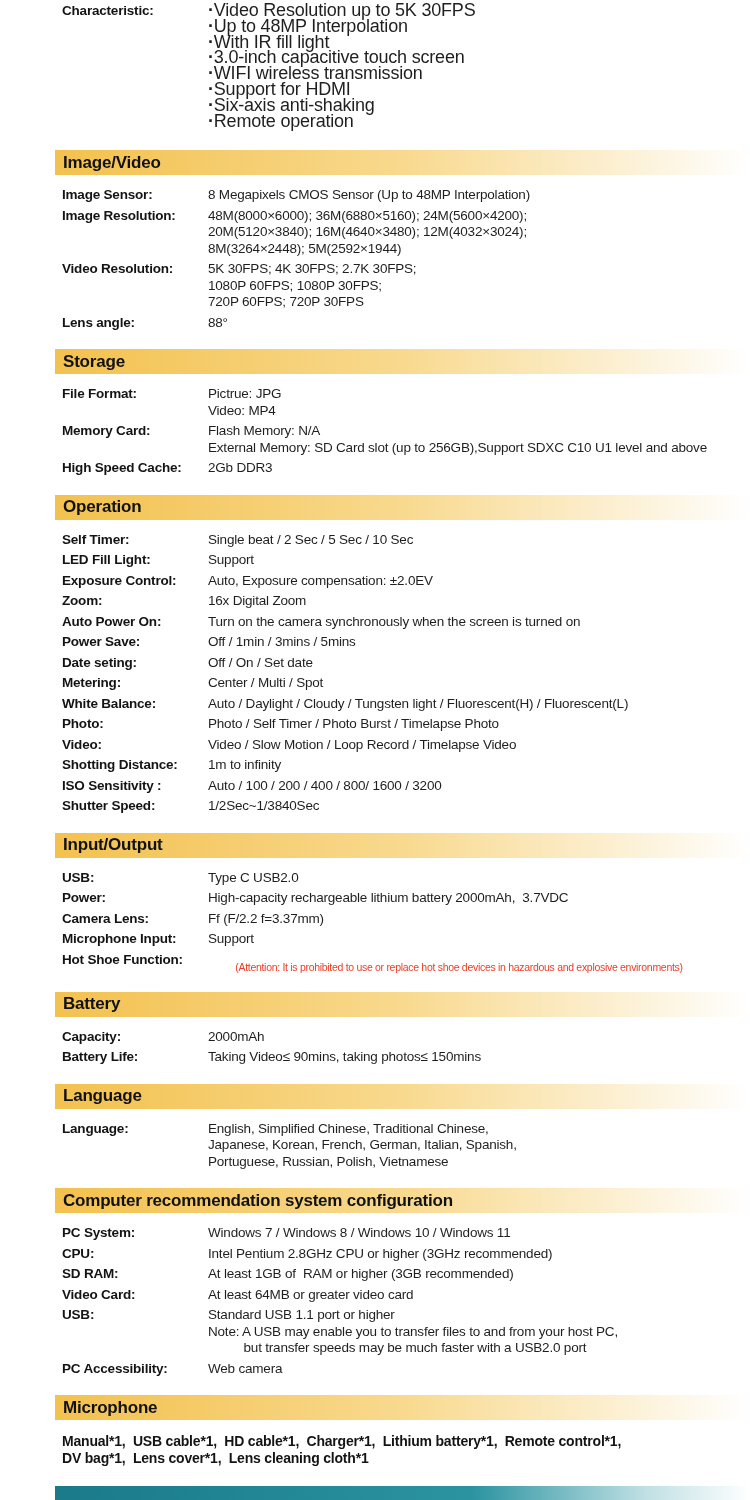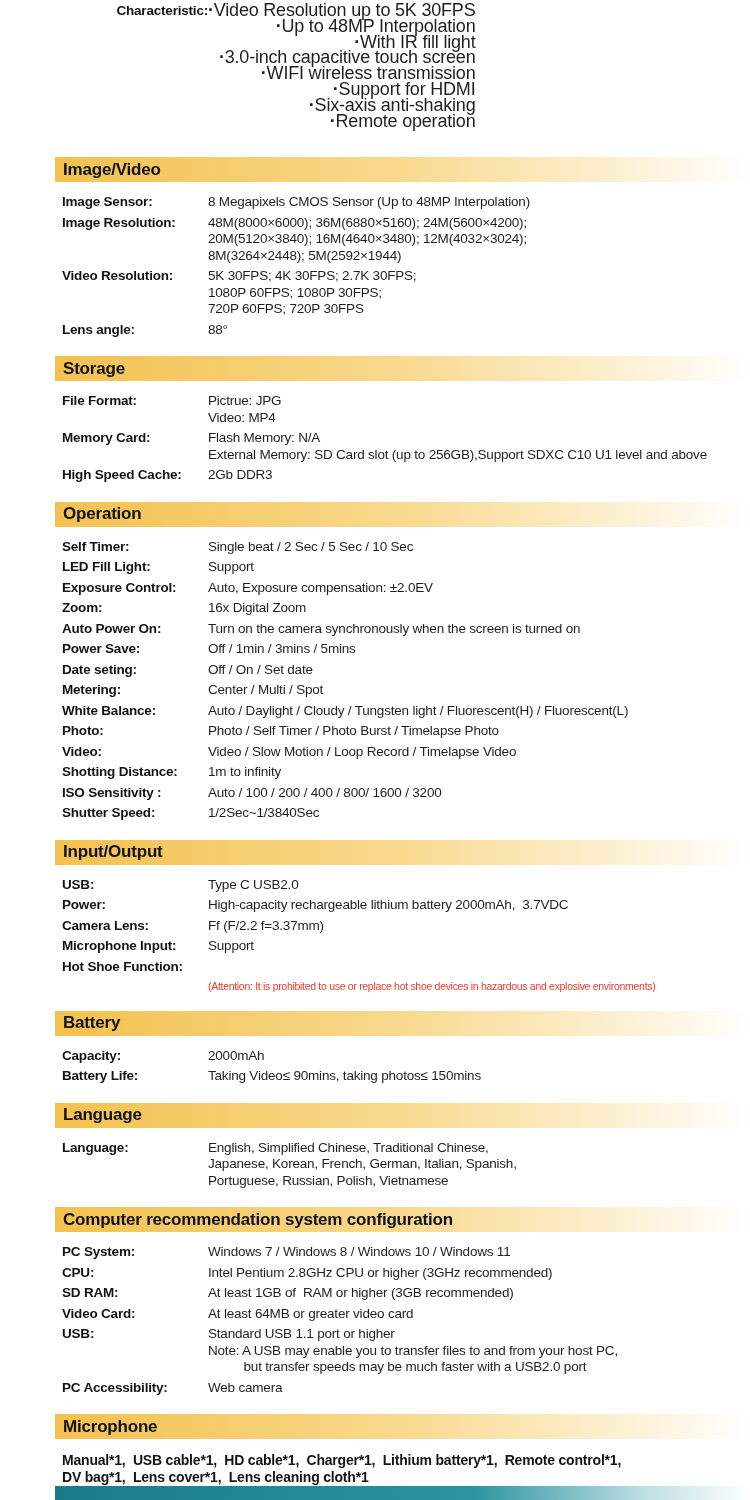--- a/index.html
+++ b/index.html
@@ -42,26 +42,27 @@
   .value-wrap { flex: 1 1 auto; padding-right: 40px; }
   .value {
     font-size: 13.5px;
     line-height: 16.5px;
     white-space: pre-wrap;
     color: var(--ink);
   }
   .attention {
     font-size: 10.5px;
     line-height: 14px;
-    margin-top: 20px;
+    margin-top: 8px;
     color: var(--red);
     letter-spacing: -0.3px;
+    text-align: center;
   }
   
-  .intro { margin-bottom: 28px; text-align: right; }
+  .intro { margin-bottom: 21px; }
   .bullets { list-style: none; }
   .bullets li {
     font-size: 18px;
     line-height: 15.8px;
   }
   .bullets li::before { content: "\00B7 "; font-weight: bold; }
   
   .band {
     height: 25px;
     margin-left: 55px;

